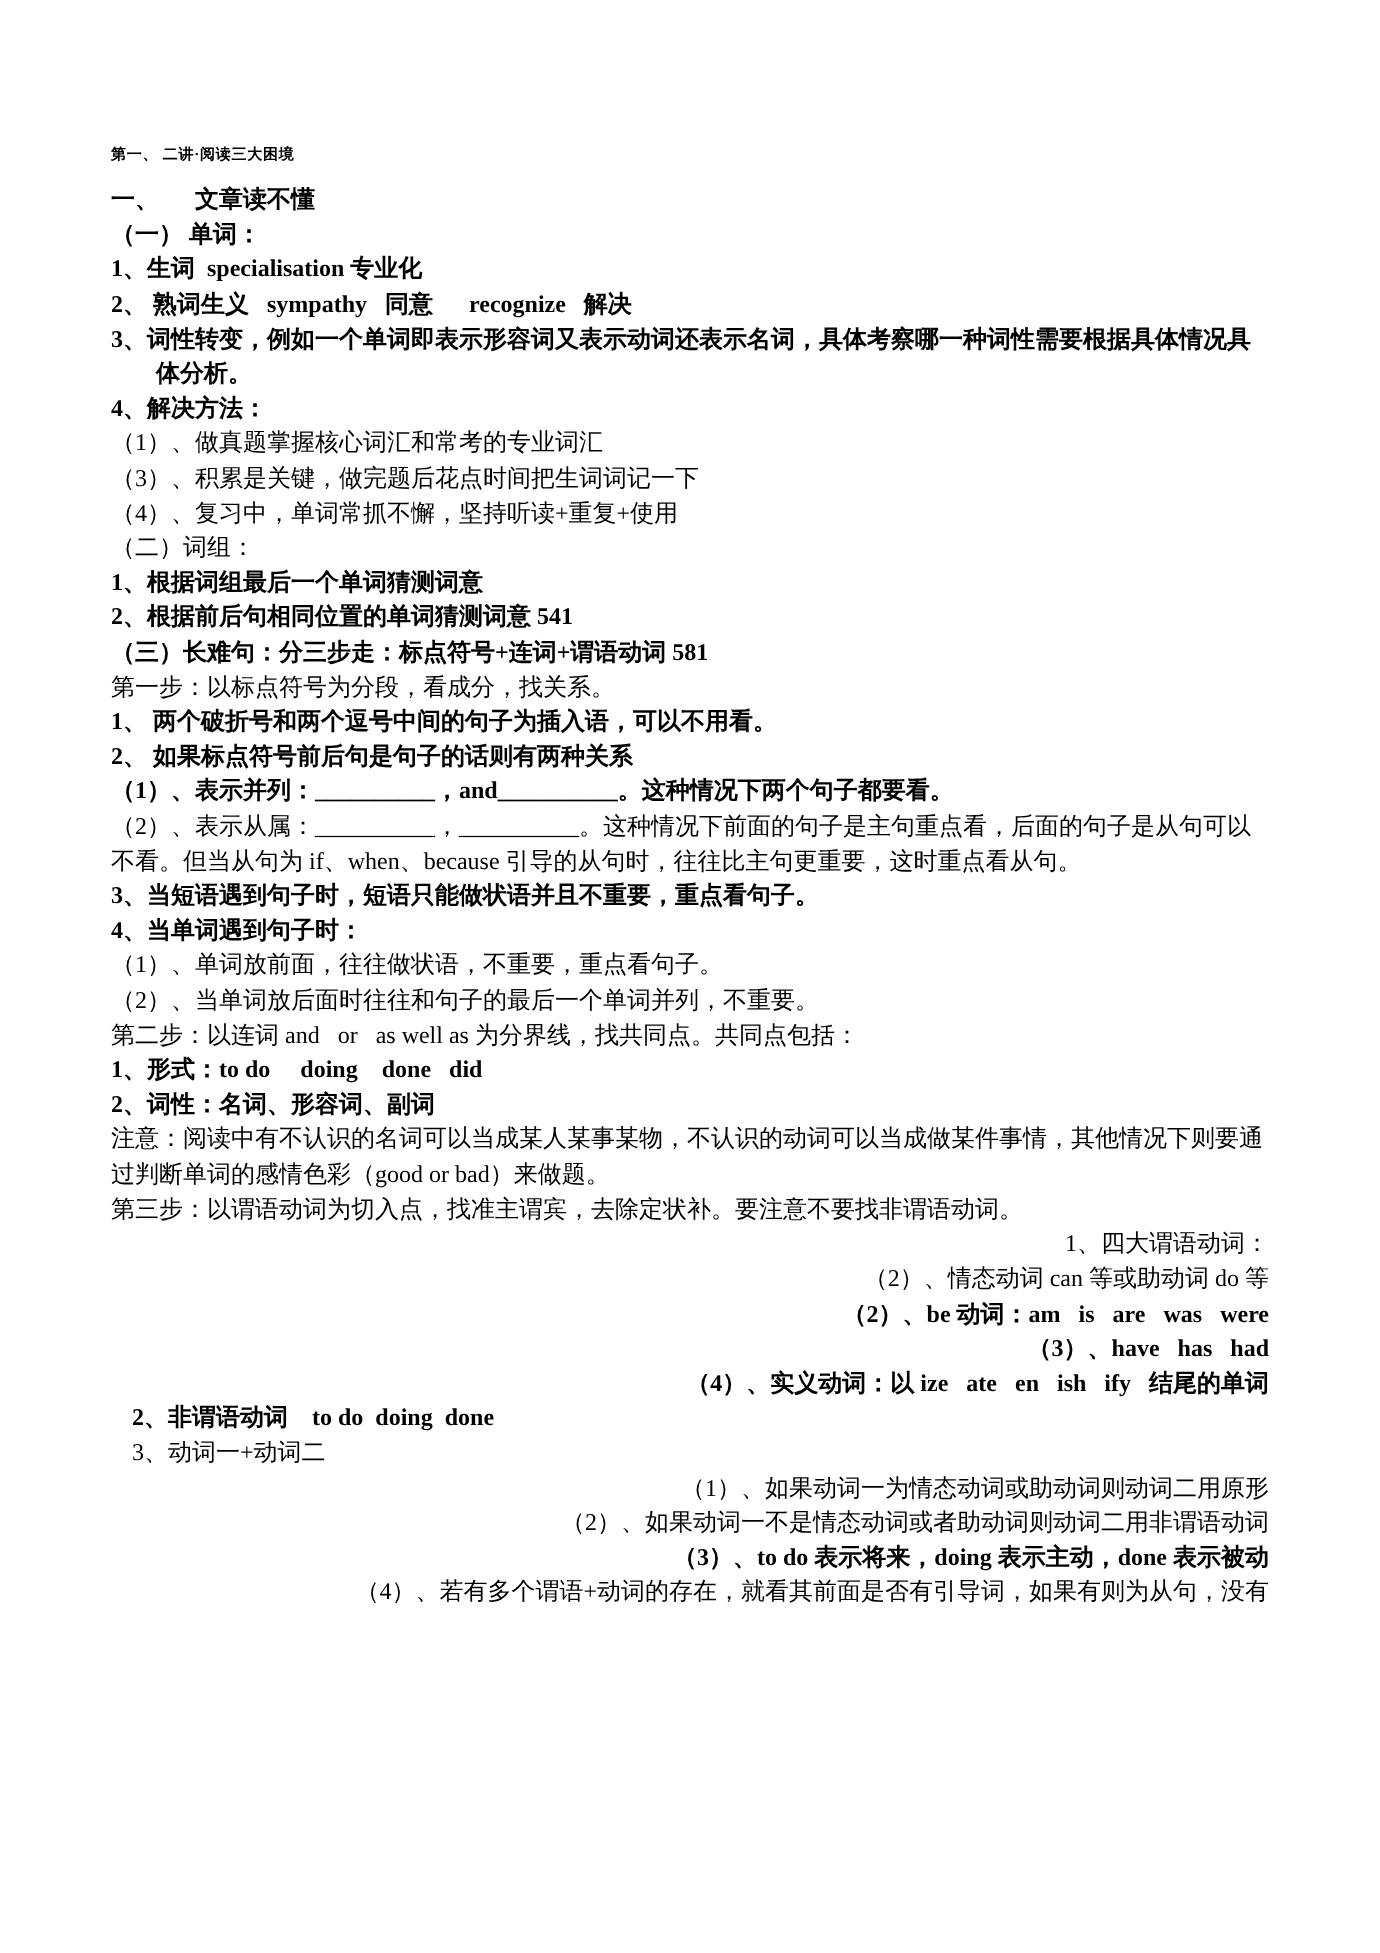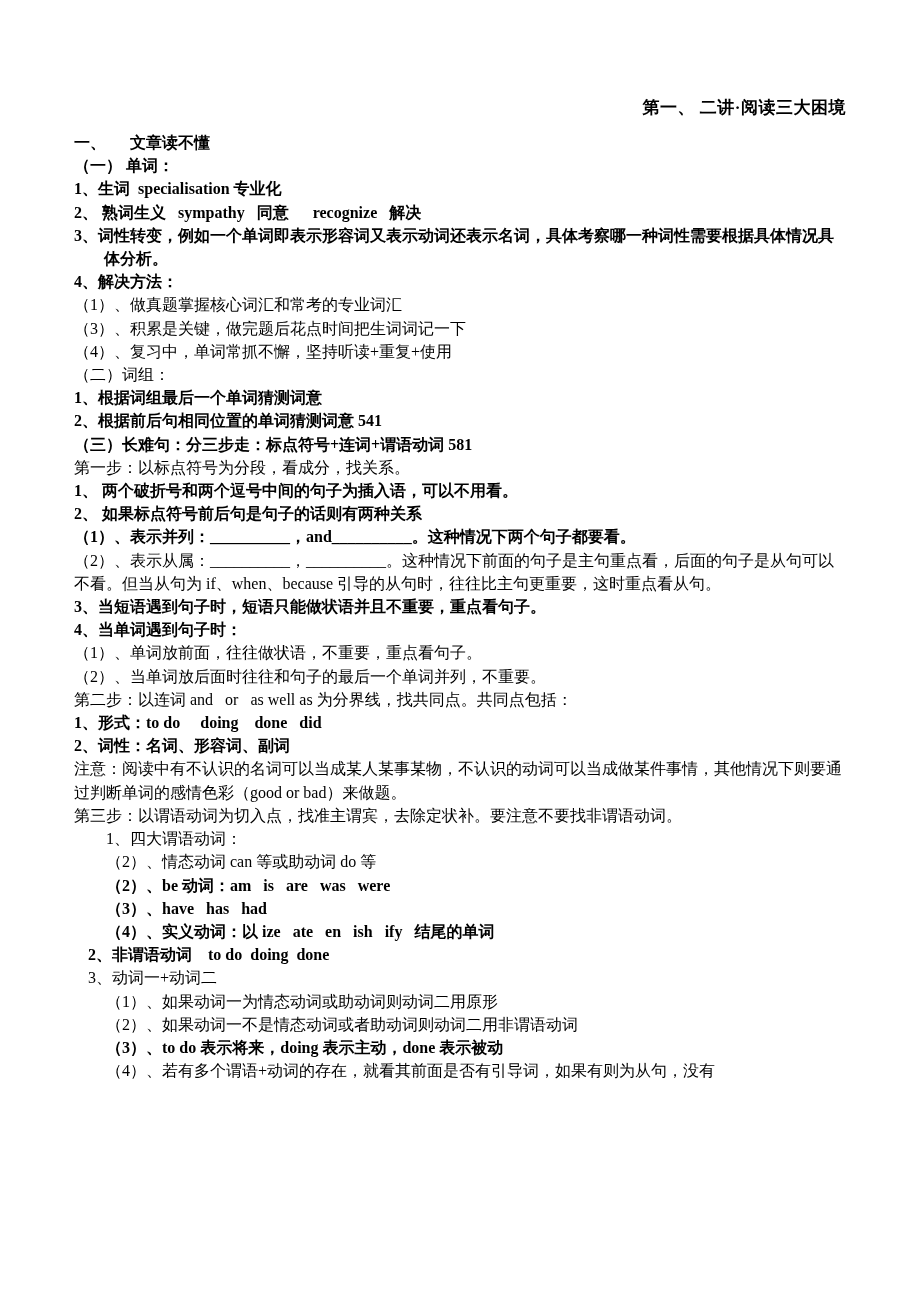--- a/index.html
+++ b/index.html
@@ -15,37 +15,37 @@
     overflow: hidden;
   }
   .page {
     position: relative;
     width: 920px;
     height: 1302px;
     box-sizing: border-box;
     padding: 96px 74px 0 74px;
   }
   .doc-title {
-    text-align: right;
-    font-size: 17px;
+    text-align: left;
+    font-size: 10px;
     font-weight: bold;
     margin: 0 0 12px 0;
     letter-spacing: 0.5px;
   }
   .line {
     font-size: 16px;
     line-height: 23.2px;
     margin: 0;
     white-space: pre-wrap;
     word-break: break-all;
   }
   .bold { font-weight: bold; }
   .lvl1 { margin-left: 0px; }
   .lvl2 { margin-left: 14px; }
-  .lvl3 { margin-left: 32px; }
+  .lvl3 { margin-left: 32px; text-align: right; }
   .wrap-hang {
     padding-left: 30px;
     text-indent: -30px;
   }
   .wrap-hang2 {
     padding-left: 0px;
     text-indent: 0px;
   }
 </style>
 </head>

